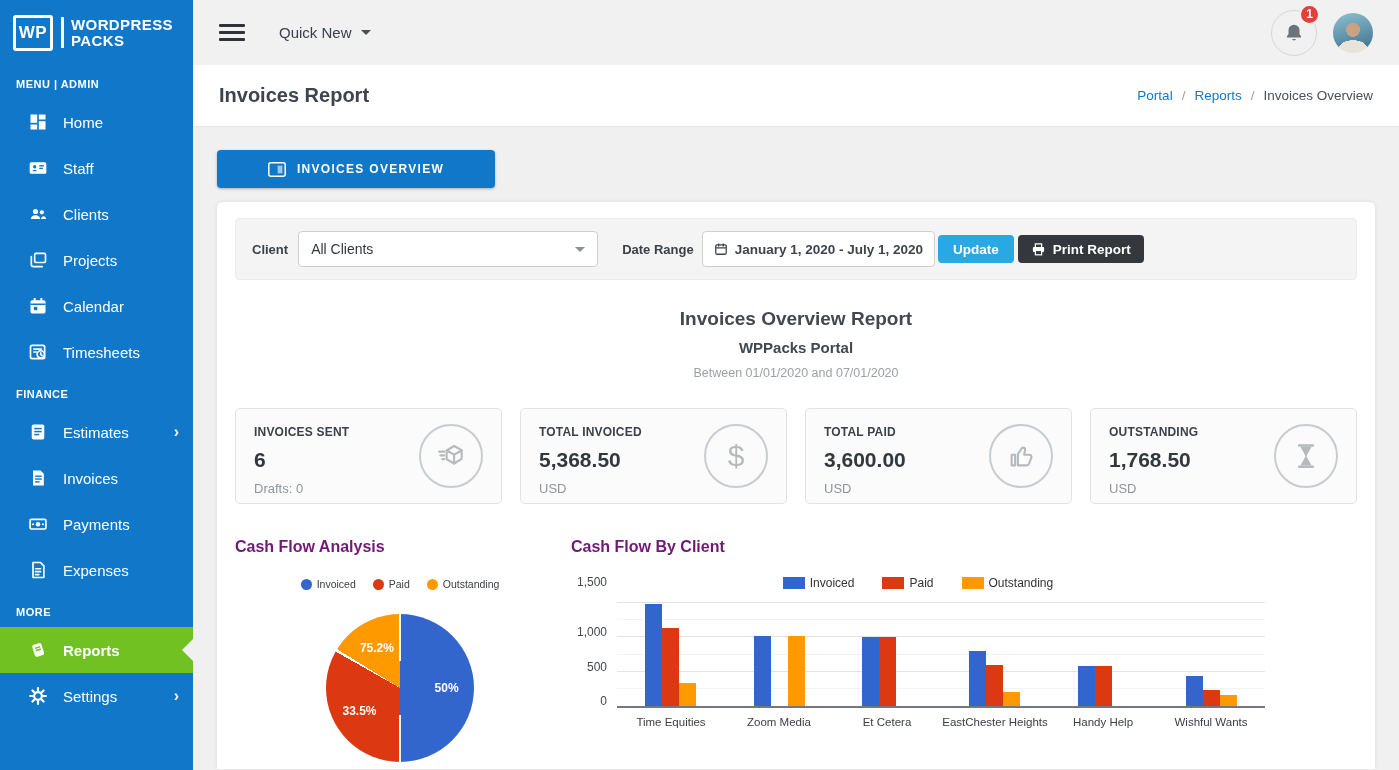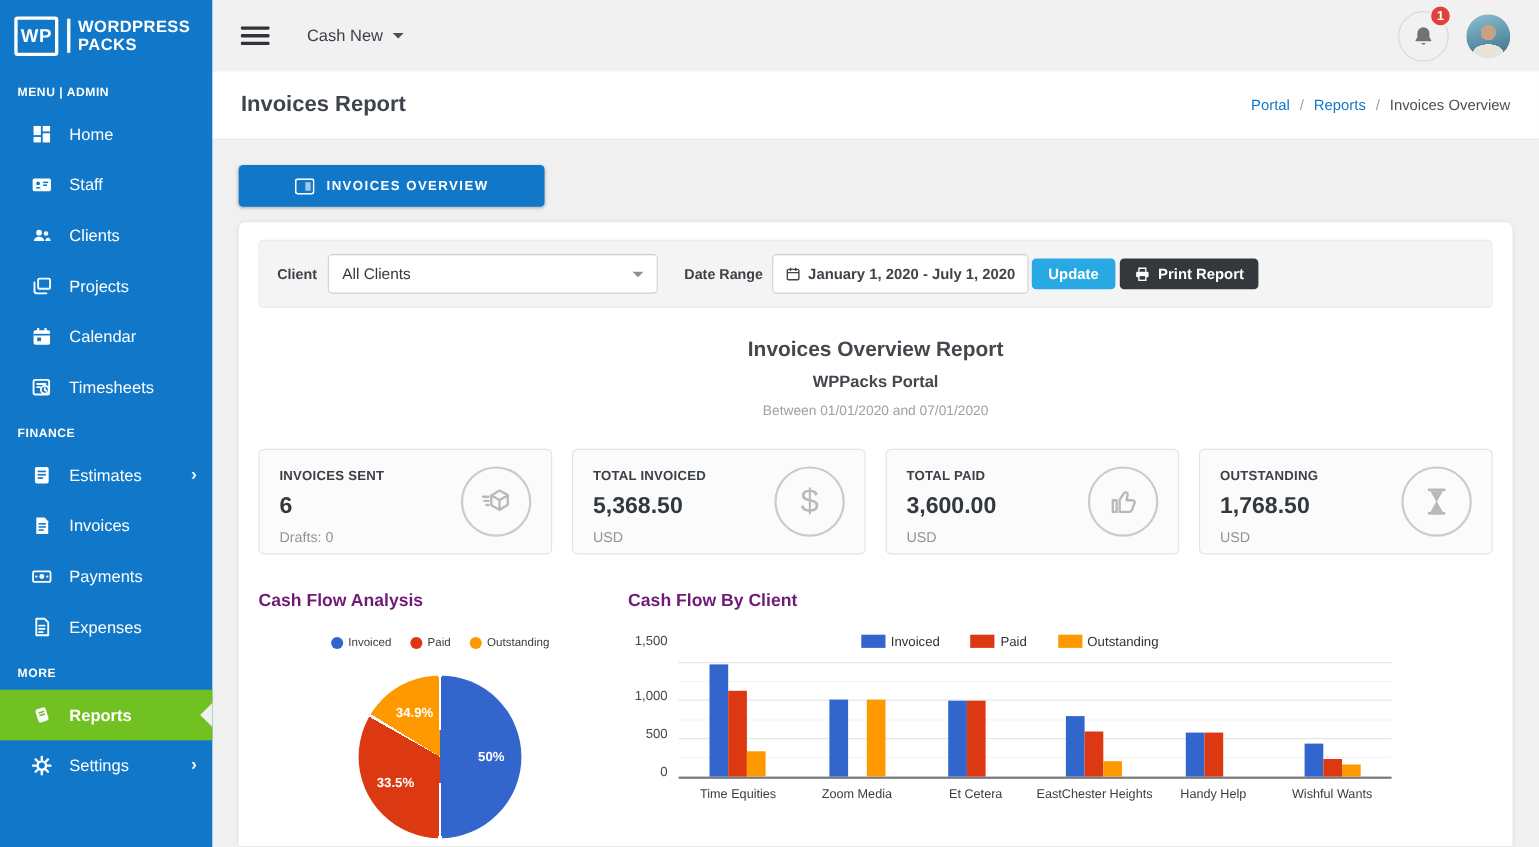--- a/index.html
+++ b/index.html
@@ -246,21 +246,21 @@
 
 <div class="main">
 
   <div class="topbar">
     <div class="hamburger">
         <span></span>
         <span></span>
         <span></span>
       </div>
     <div class="quick-new">
-      <span>Cash New</span>
+      <span>Quick New</span>
       <span class="caret-down"></span>
     </div>
     <div class="topbar-right">
       <div class="bell-wrap">
         <svg width="22" height="22" viewBox="0 0 24 24">
           <path d="M12 3a6 6 0 0 0-6 6v4l-1.7 2.6c-.4.7.05 1.4.85 1.4h13.7c.8 0 1.25-.7.85-1.4L18 13V9a6 6 0 0 0-6-6z" fill="#6f7377"></path>
           <path d="M9.8 18.6a2.3 2.3 0 0 0 4.4 0z" fill="#6f7377"></path>
         </svg>
         <span class="badge">1</span>
       </div>
@@ -388,21 +388,21 @@
               </span>
               <span class="legend-item">
                 <span class="dot" style="background: rgb(255, 153, 0);"></span>
                 <span>Outstanding</span>
               </span>
             </div>
           <div class="pie-wrap" id="pie-wrap">
             <div class="pie" id="pie" style="background: conic-gradient(rgb(255, 255, 255) 0%, rgb(255, 255, 255) 0.3%, rgb(51, 102, 204) 0.3%, rgb(51, 102, 204) 49.7%, rgb(255, 255, 255) 49.7%, rgb(255, 255, 255) 50%, rgb(255, 255, 255) 50%, rgb(255, 255, 255) 50.3%, rgb(220, 57, 18) 50.3%, rgb(220, 57, 18) 83.2%, rgb(255, 255, 255) 83.2%, rgb(255, 255, 255) 83.5%, rgb(255, 255, 255) 83.5%, rgb(255, 255, 255) 83.8%, rgb(255, 153, 0) 83.8%, rgb(255, 153, 0) 99.7%, rgb(255, 255, 255) 99.7%, rgb(255, 255, 255) 100%);"></div>
           <span class="pie-label" style="left: 120.62px; top: 74px;">50%</span>
               <span class="pie-label" style="left: 33.5044px; top: 97.0983px;">33.5%</span>
-              <span class="pie-label" style="left: 50.9017px; top: 33.5044px;">34.9%</span>
+              <span class="pie-label" style="left: 50.9017px; top: 33.5044px;">75.2%</span>
             </div>
         </div>
         <div class="bar-col">
           <div class="chart-title">Cash Flow By Client</div>
           <div class="bar-legend" id="bar-legend">
               <span class="legend-item">
                 <span class="swatch" style="background: rgb(51, 102, 204);"></span>
                 <span>Invoiced</span>
               </span>
               <span class="legend-item">

